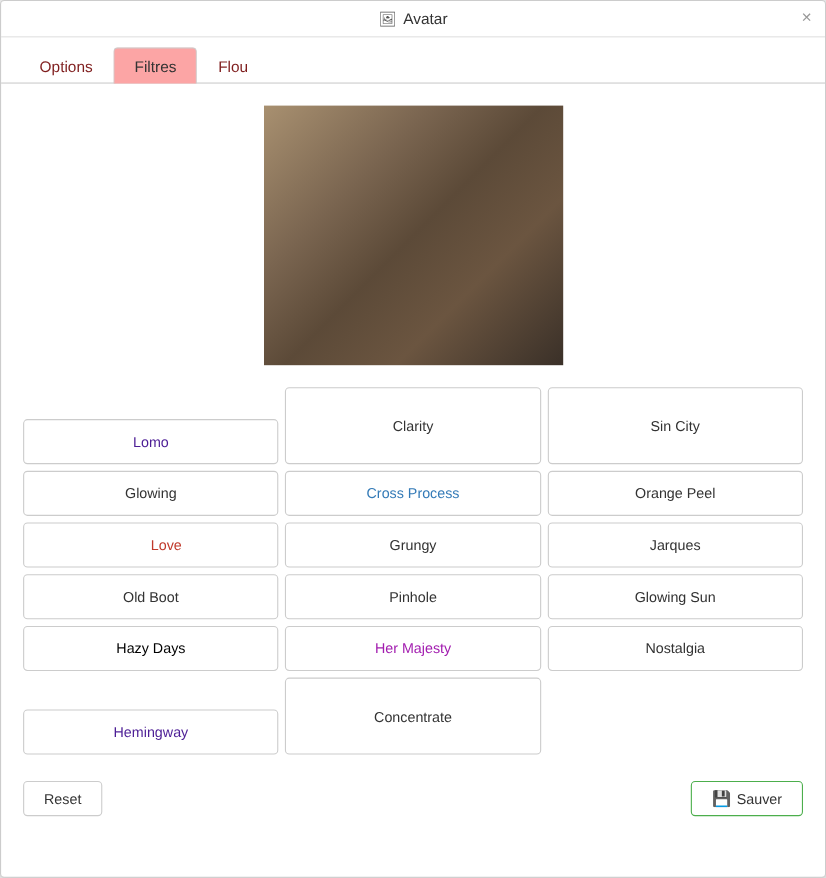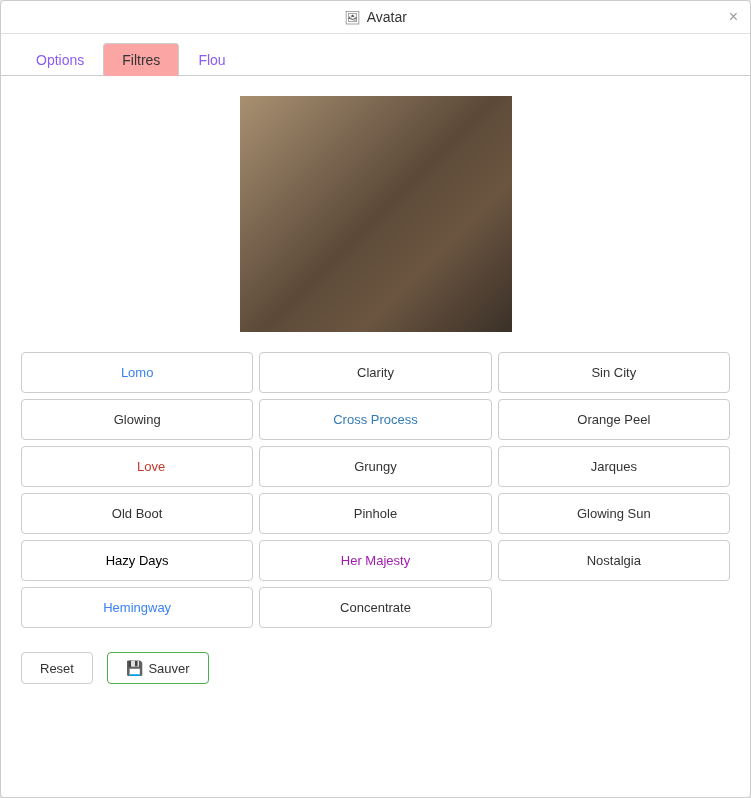--- a/index.html
+++ b/index.html
@@ -54,21 +54,21 @@
       gap: 0;
     }
     .tab {
       padding: 8px 18px;
       font-size: 14px;
       cursor: pointer;
       border: 1px solid transparent;
       border-bottom: none;
       border-radius: 4px 4px 0 0;
       background: none;
-      color: #8b5cf6;
+      color: #7f1d1d;
       position: relative;
       bottom: -1px;
     }
     .tab.active {
       background: #fca5a5;
       border-color: #ccc;
       border-bottom-color: #fff;
       color: #333;
     }
     .image-preview {
@@ -92,28 +92,28 @@
     .filter-btn {
       border: 1px solid #ccc;
       border-radius: 4px;
       padding: 12px 8px;
       background: #fff;
       font-size: 13px;
       cursor: pointer;
       text-align: center;
       color: #333;
     }
-    .filter-btn.color-orange { color: #3b82f6; }
+    .filter-btn.color-orange { color: #4c1d95; margin-top: 29px; }
     .filter-btn.color-blue { color: #337ab7; }
     .filter-btn.color-red { color: #c0392b; padding-left: 36px; }
     .filter-btn.color-purple { color: #a21caf; }
     .filter-btn.color-teal { color: #000000; }
     .dialog-footer {
       display: flex;
-      justify-content: flex-start;
+      justify-content: space-between;
       padding: 16px 20px;
       gap: 14px;
       margin-top: 8px;
     }
     .btn-reset {
       padding: 7px 18px;
       border: 1px solid #ccc;
       border-radius: 4px;
       background: #fff;
       color: #333;

